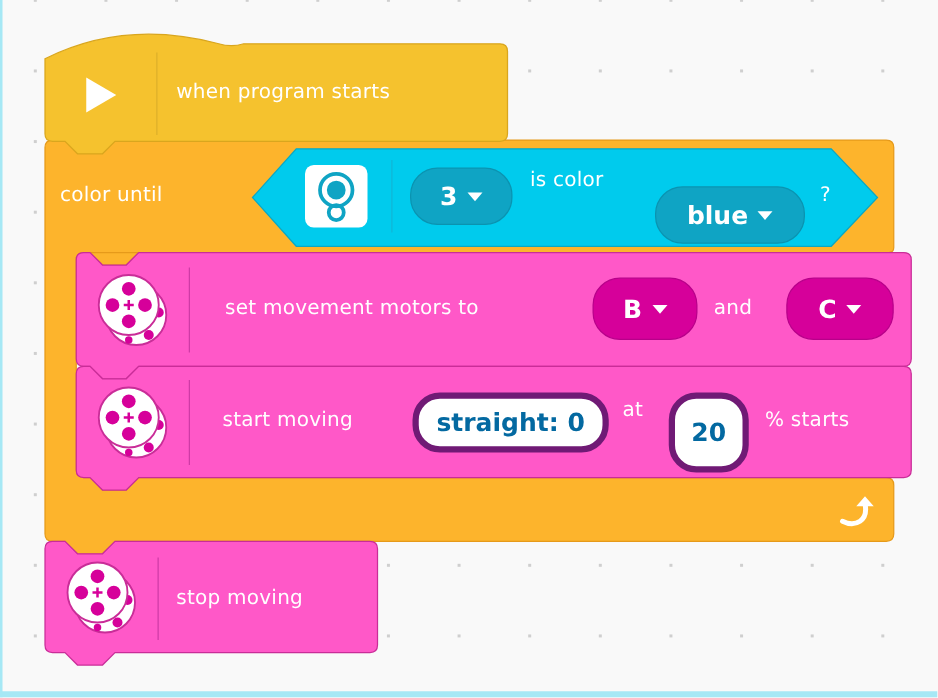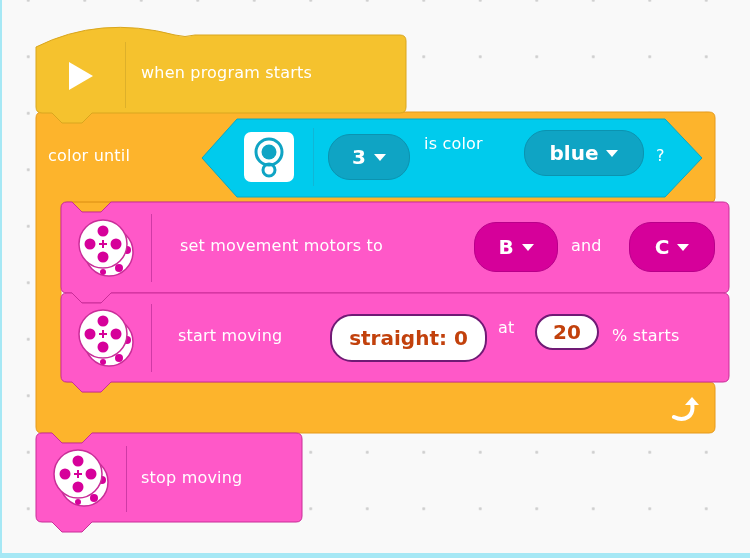--- a/index.html
+++ b/index.html
@@ -21,21 +21,21 @@
   .txt { position: absolute; color: #fff; font-weight: normal; font-size: 16px; white-space: nowrap; line-height: 1; letter-spacing: 0.2px; }
   .divider { position: absolute; width: 1px; }
 
   
   .pill {
     position: absolute; border-radius: 22px; display: flex; align-items: center; justify-content: center;
     font-weight: bold; font-size: 20px; color: #fff; box-sizing: border-box; gap: 8px;
   }
   .pill.teal { background: #0fa4c4; border: 1px solid #0b93b0; }
   .pill.magenta { background: #d6009a; border: 1px solid #b8008a; }
-  .pill.white { background: #fff; border: 2px solid #701a75; color: #c2410c; }
+  .pill.white { background: #fff; border: 5px solid #701a75; color: #0369a1; }
   .caret { width: 0; height: 0; border-left: 6px solid transparent; border-right: 6px solid transparent; border-top: 7px solid #fff; display: inline-block; }
 </style>
 </head>
 <body>
 
 <div class="canvas"></div>
 <div class="border-left"></div>
 <div class="border-bottom"></div>
 
 <svg style="position:absolute;left:0;top:0" width="750" height="558">
@@ -86,21 +86,21 @@
     <circle cx="25" cy="38" r="6" fill="none" stroke="#0fa4c4" stroke-width="3"></circle>
   </svg>
 </div>
 <div class="divider" style="left:313px;top:128px;height:58px;background:#10b6d6"></div>
 
 <div class="pill teal" style="left:328px;top:134px;width:82px;height:46px">
   <span>3</span>
   <span class="caret"></span>
 </div>
 <div class="txt" style="left:424px;top:136px">is color</div>
-<div class="pill teal" style="left:524px;top:130px;width:120px;height:46px">
+<div class="pill teal" style="left:524px;top:149px;width:120px;height:46px">
   <span>blue</span>
   <span class="caret"></span>
 </div>
 <div class="txt" style="left:656px;top:148px">?</div>
 
 <svg style="position:absolute;left:670px;top:395px" width="34" height="28" viewBox="0 0 34 28">
   <path d="M4,22 Q12,26 18,22 Q24,18 22,8" fill="none" stroke="#fff" stroke-width="4" stroke-linecap="round"></path>
   <path d="M15,10 L22,2 L29,10 Z" fill="#fff"></path>
 </svg>
 
@@ -145,21 +145,21 @@
     <rect x="27" y="24" width="2" height="8" fill="#d6009a"></rect>
       <rect x="24" y="27" width="8" height="2" fill="#d6009a"></rect>
   </svg>
 </div>
 <div class="divider" style="left:151px;top:304px;height:68px;background:#cf3aa6"></div>
 <div class="txt" style="left:178px;top:328px">start moving</div>
 <div class="pill white" style="left:330px;top:314px;width:157px;height:48px">
   <span>straight: 0</span>
 </div>
 <div class="txt" style="left:498px;top:320px">at</div>
-<div class="pill white" style="left:535px;top:314px;width:64px;height:36px">
+<div class="pill white" style="left:535px;top:314px;width:64px;height:64px">
   <span>20</span>
 </div>
 <div class="txt" style="left:612px;top:328px">% starts</div>
 
 <div style="position:absolute;left:50px;top:446px;width:62px;height:64px">
   <svg width="62" height="64" viewBox="0 0 62 64">
     <circle cx="34" cy="36" r="24" fill="#fff" stroke="#c92d98" stroke-width="1.5"></circle>
     <circle cx="52" cy="34" r="4" fill="#d6009a"></circle>
       <circle cx="44" cy="52" r="4" fill="#d6009a"></circle>
       <circle cx="28" cy="56" r="3" fill="#d6009a"></circle>

